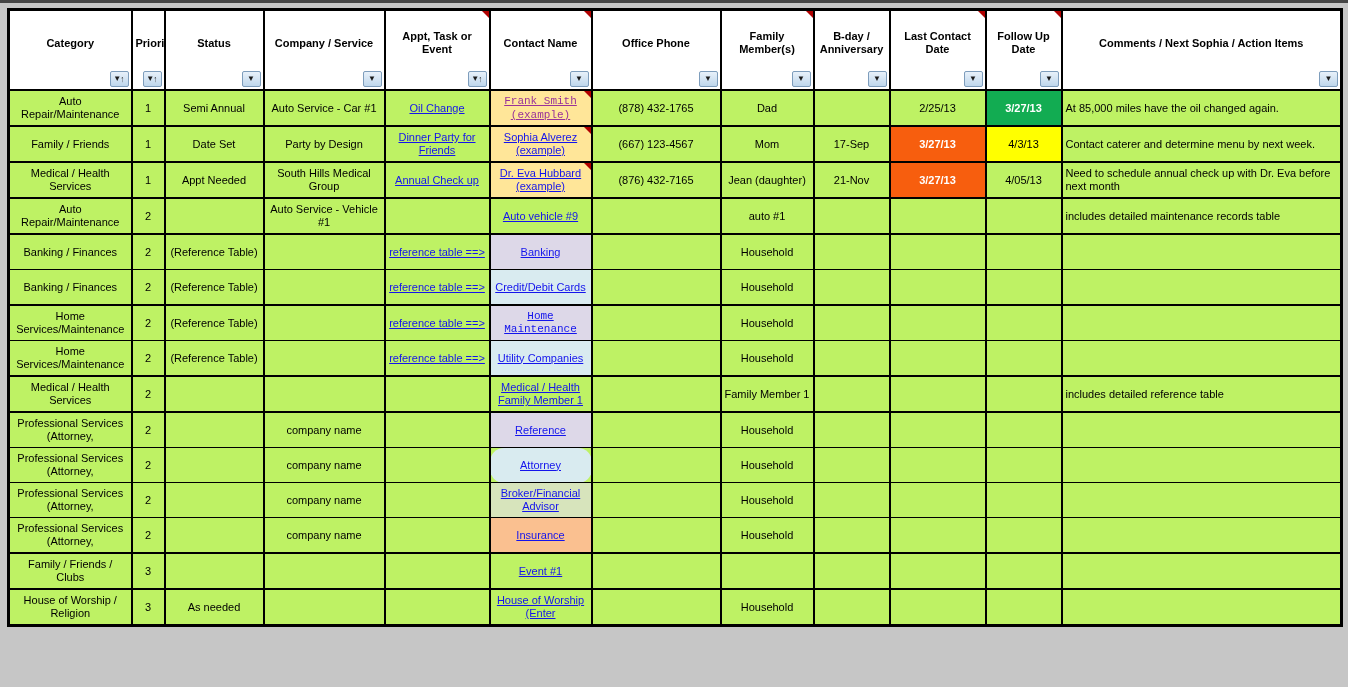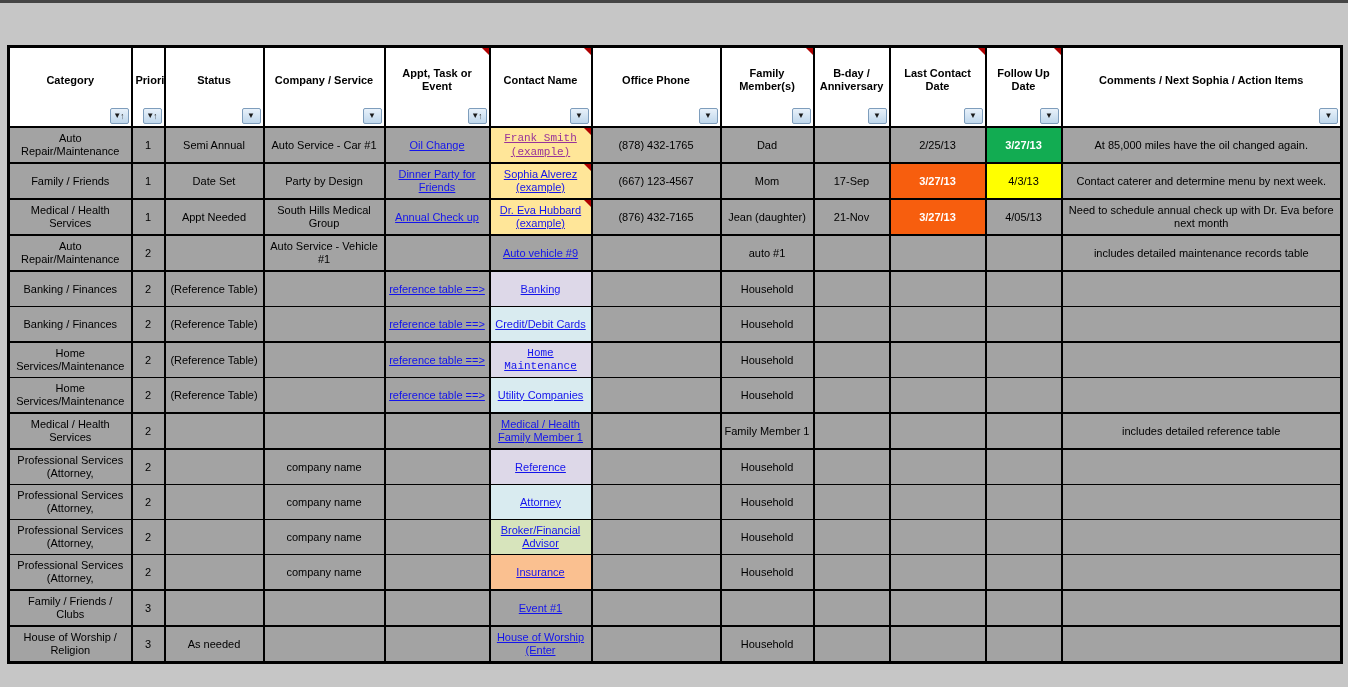--- a/index.html
+++ b/index.html
@@ -7,23 +7,22 @@
     background:#C6C6C6;
     font-family:"Liberation Sans", sans-serif;
     width:1348px;
   }
   .top-edge{height:3px;background:#454545;}
   .sheet{padding:5px 7px 6px 7px;}
   table{
     border-collapse:collapse;
     table-layout:fixed;
     width:1334px;
-    background:#a3a3a3;
+    background:#bef264;
     border:3px solid #000;
-    margin-top:37px;
   }
   th,td{
     border-left:2px solid #000;
     border-right:2px solid #000;
     font-size:11px;
     line-height:13px;
     color:#000;
     text-align:center;
     vertical-align:middle;
     padding:2px 3px;
@@ -33,21 +32,21 @@
   th{
     position:relative;
     border-bottom:2px solid #000;
     font-weight:bold;
     height:60px;
     padding-bottom:16px;
     background:#FFFFFF;
   }
   td{border-top:1px solid #000;border-bottom:1px solid #000;height:30px;}
   tr.group-start td{border-top:2px solid #000;}
-  td.comments{text-align:center;}
+  td.comments{text-align:left;}
   .h-label{display:inline-block;}
   .filter-btn{
     position:absolute;
     bottom:2px;right:2px;
     width:17px;height:14px;
     background:linear-gradient(#E8F1FA,#BFD7EC);
     border:1px solid #7E9DBC;
     border-radius:2px;
     display:flex;align-items:center;justify-content:center;
     font-weight:normal;
@@ -310,21 +309,21 @@
           <td></td>
           <td></td>
           <td class="comments"></td>
         </tr>
         <tr>
           <td>Professional Services (Attorney,</td>
           <td>2</td>
           <td></td>
           <td>company name</td>
           <td></td>
-          <td style="background: rgb(217, 235, 240);"><a class="lnk" href="#">Attorney</a></td>
+          <td style="background: rgb(217, 235, 240); border-radius: 14px;"><a class="lnk" href="#">Attorney</a></td>
           <td></td>
           <td>Household</td>
           <td></td>
           <td></td>
           <td></td>
           <td class="comments"></td>
         </tr>
         <tr>
           <td>Professional Services (Attorney,</td>
           <td>2</td>

